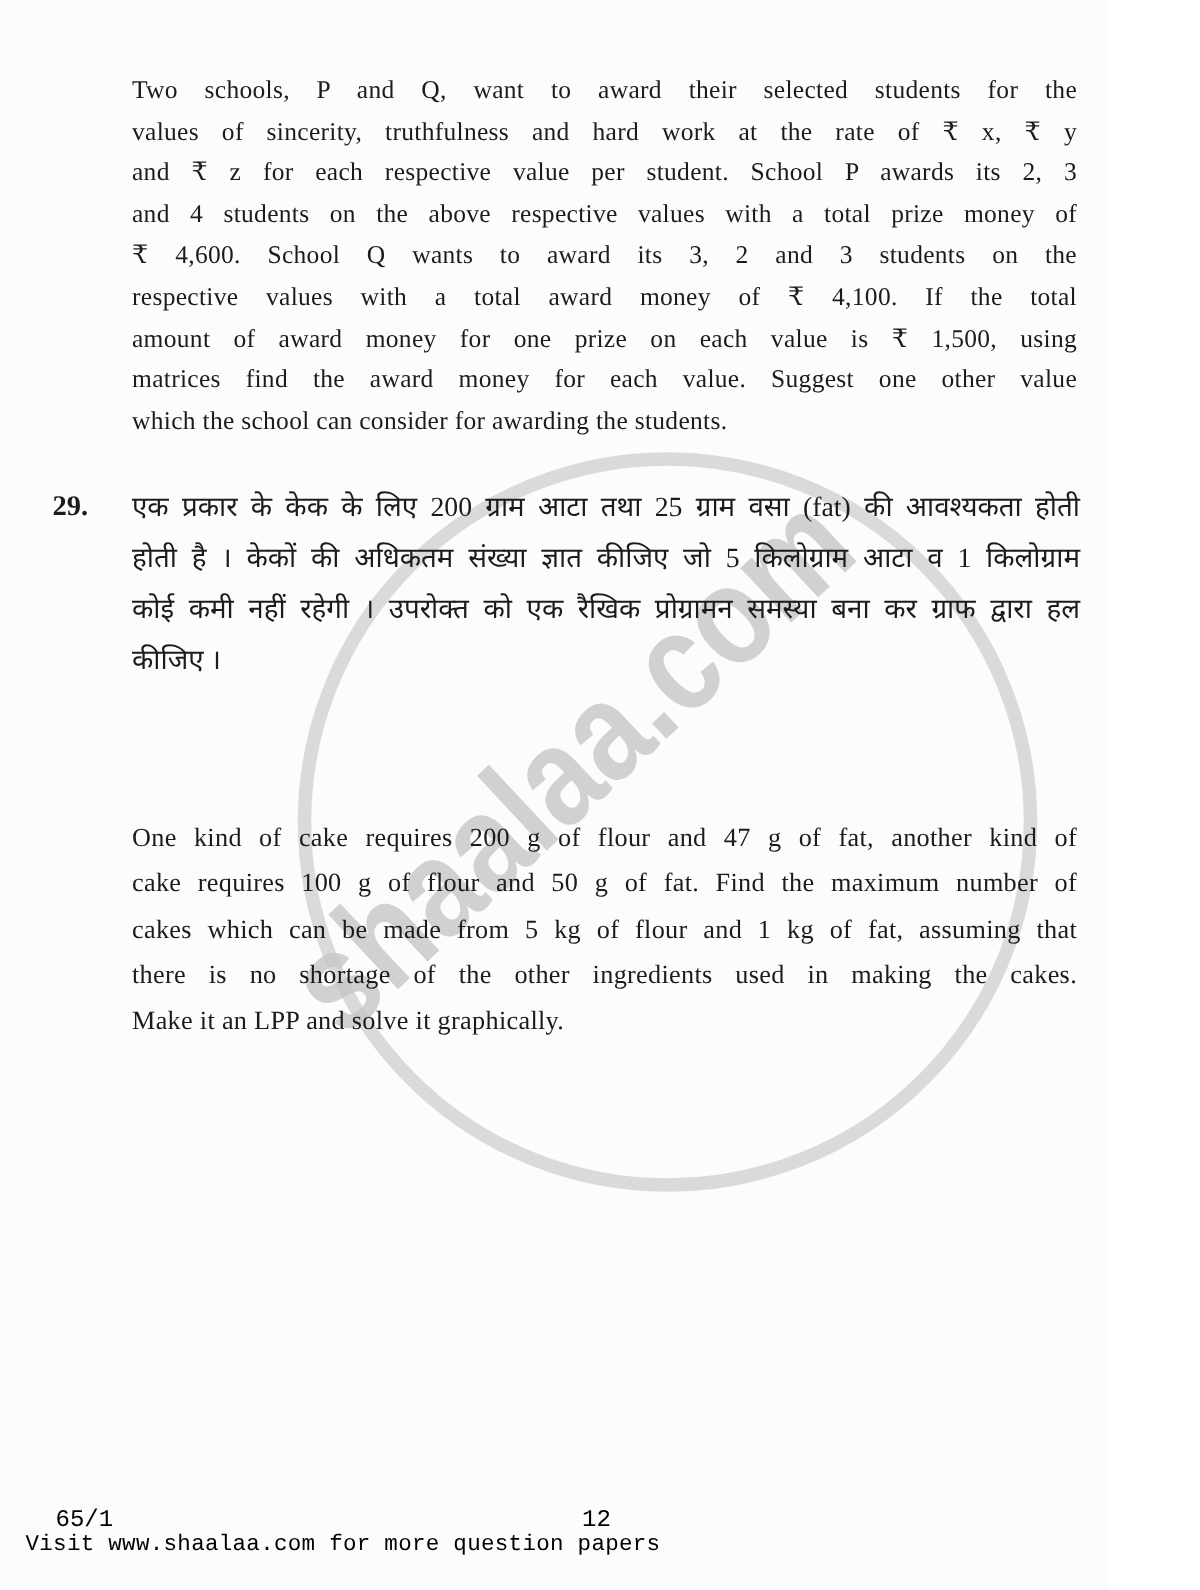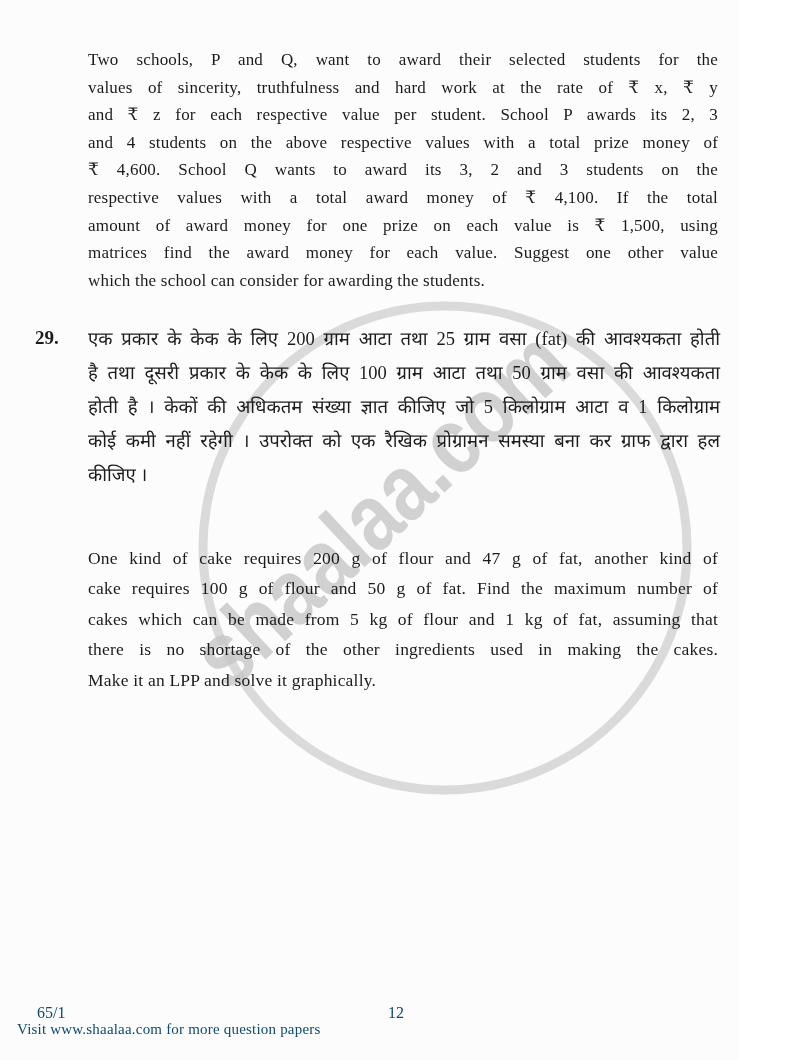--- a/index.html
+++ b/index.html
@@ -56,22 +56,22 @@
   }
 
   .para-en2 {
     left: 88px; top: 543px; width: 630px;
     font-size: 17.5px; line-height: 30.4px;
     letter-spacing: 0.2px;
   }
 
   .footer-item {
     position: absolute; z-index: 1;
-    font-family: Liberation Serif, serif;
-    color: #0c4a6e;
+    font-family: Liberation Mono, monospace;
+    color: #000000;
   }
   .paper-code { left: 37px;  top: 1004px; font-size: 16px; }
   .page-num   { left: 388px; top: 1004px; font-size: 16px; }
   .promo      { left: 17px;  top: 1021px; font-size: 15px; letter-spacing: 0.2px; }
 </style>
 </head>
 <body>
 
 <div class="page">
 
@@ -89,21 +89,20 @@
     <div class="line">respective values with a total award money of ₹ 4,100. If the total</div>
     <div class="line">amount of award money for one prize on each value is ₹ 1,500, using</div>
     <div class="line">matrices find the award money for each value. Suggest one other value</div>
     <div class="line last">which the school can consider for awarding the students.</div>
   </section>
 
   <div class="qnum">29.</div>
 
   <section class="para para-hi">
     <div class="line">एक प्रकार के केक के लिए 200 ग्राम आटा तथा 25 ग्राम वसा (fat) की आवश्यकता होती</div>
-    <div class="line">है तथा दूसरी प्रकार के केक के लिए 100 ग्राम आटा तथा 50 ग्राम वसा की आवश्यकता</div>
     <div class="line">होती है । केकों की अधिकतम संख्या ज्ञात कीजिए जो 5 किलोग्राम आटा व 1 किलोग्राम</div>
     <div class="line">कोई कमी नहीं रहेगी । उपरोक्त को एक रैखिक प्रोग्रामन समस्या बना कर ग्राफ द्वारा हल</div>
     <div class="line last">कीजिए ।</div>
   </section>
 
   <section class="para para-en2">
     <div class="line">One kind of cake requires 200 g of flour and 47 g of fat, another kind of</div>
     <div class="line">cake requires 100 g of flour and 50 g of fat. Find the maximum number of</div>
     <div class="line">cakes which can be made from 5 kg of flour and 1 kg of fat, assuming that</div>
     <div class="line">there is no shortage of the other ingredients used in making the cakes.</div>

